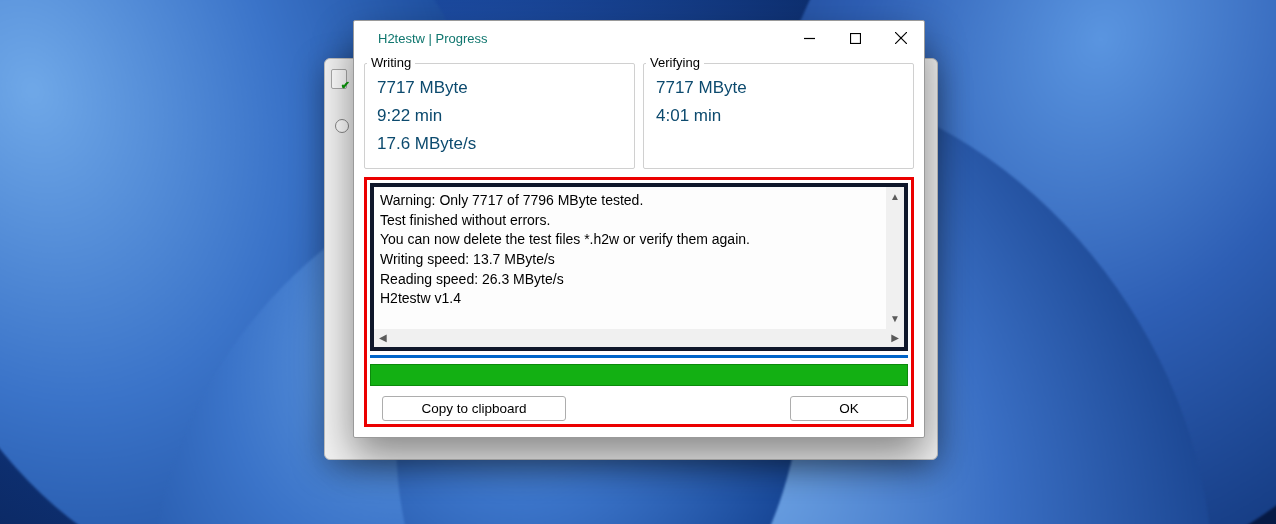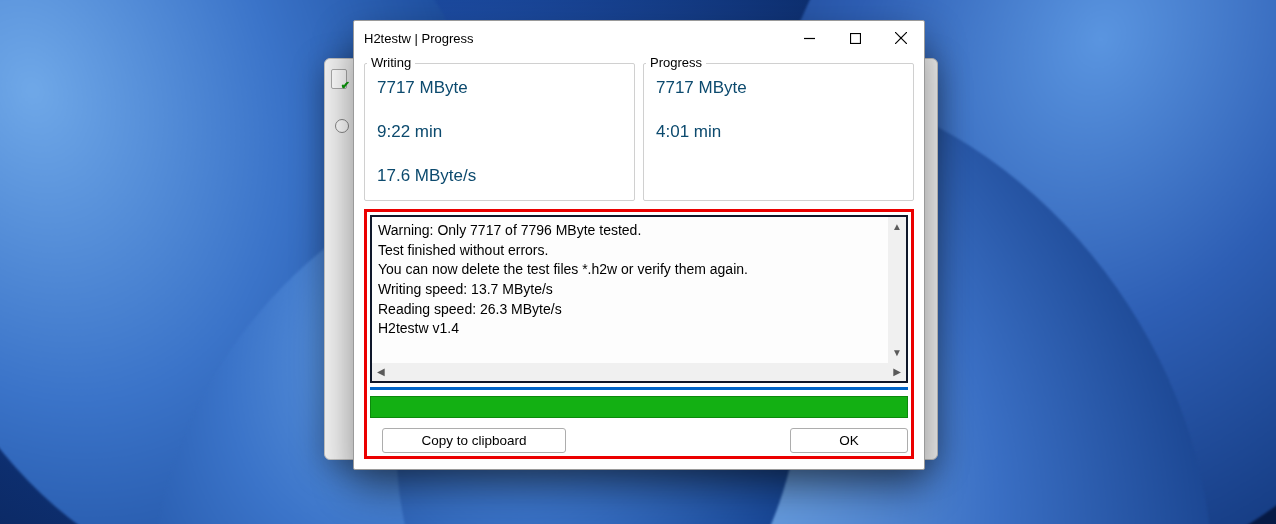--- a/index.html
+++ b/index.html
@@ -81,23 +81,23 @@
       width: 572px;
       background: #fff;
       border: 1px solid #9a9a9a;
       border-radius: 2px;
       box-shadow: 0 18px 40px rgba(0,0,0,0.45);
     }
     .titlebar {
       display: flex;
       align-items: center;
       height: 34px;
-      padding-left: 10px;
+      padding-left: 24px;
       font-size: 13px;
-      color: #000000;
+      color: #0f766e;
     }
     .titlebar .title { flex: 1; }
     .titlebar .ctrls { display: flex; }
     .titlebar .ctrl {
       width: 46px;
       height: 34px;
       display: flex;
       align-items: center;
       justify-content: center;
       font-family: "Segoe UI Symbol", sans-serif;
@@ -117,29 +117,29 @@
     }
     .stat-group .legend {
       position: absolute;
       top: -9px;
       left: 2px;
       background: #fff;
       padding: 0 4px;
       font-size: 13px;
     }
     .stat-group .line { font-size: 17px; line-height: 1.65; color: #0c4a6e; margin-top: 6px; }
-    .stat-group .line + .line { margin-top: 16px; }
+    .stat-group .line + .line { margin-top: 0; }
 
     .highlight {
       margin-top: 8px;
       border: 3px solid #eb0000;
       padding: 3px;
     }
     .log-box {
-      border: 2px solid #0f172a;
+      border: 4px solid #0f172a;
       background: #fdfdfd;
       font-size: 14px;
       line-height: 1.4;
       color: #000;
       height: 168px;
       position: relative;
     }
     .log-content {
       position: absolute;
       top: 0; left: 0; right: 18px; bottom: 18px;
@@ -234,21 +234,21 @@
 
   <div class="content">
     <div class="stats-row">
       <div class="stat-group">
         <span class="legend">Writing</span>
         <div class="line">7717 MByte</div>
         <div class="line">9:22 min</div>
         <div class="line">17.6 MByte/s</div>
       </div>
       <div class="stat-group">
-        <span class="legend">Progress</span>
+        <span class="legend">Verifying</span>
         <div class="line">7717 MByte</div>
         <div class="line">4:01 min</div>
       </div>
     </div>
 
     <div class="highlight">
       <div class="log-box">
         <div class="log-content">Warning: Only 7717 of 7796 MByte tested.
 Test finished without errors.
 You can now delete the test files *.h2w or verify them again.

